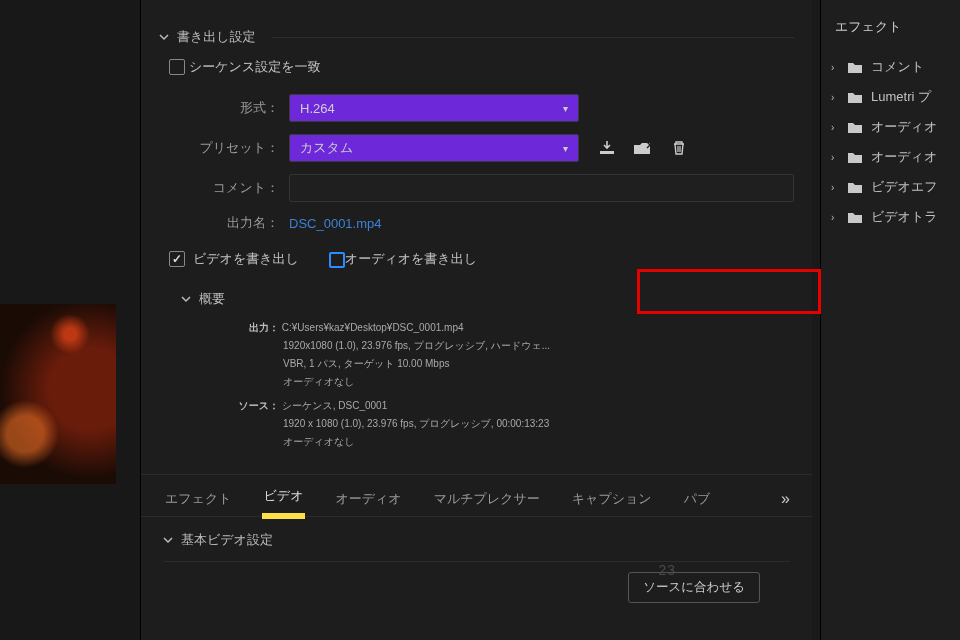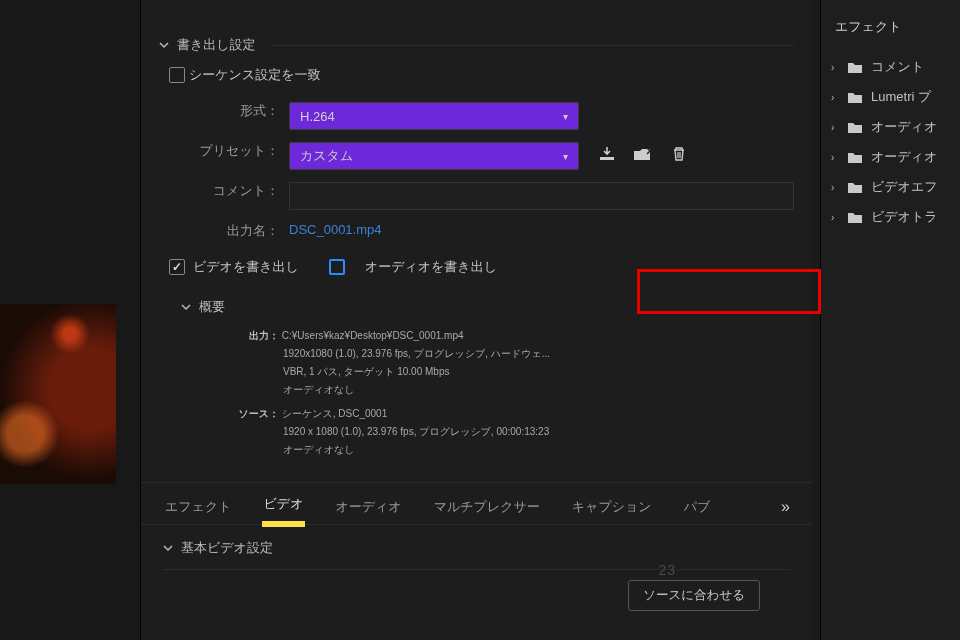--- a/index.html
+++ b/index.html
@@ -20,26 +20,26 @@
       radial-gradient(circle at 25px 130px, rgba(255,120,40,0.55) 0 18px, rgba(255,120,40,0) 34px),
       radial-gradient(circle at 70px 30px, rgba(200,60,20,0.9) 0 6px, rgba(0,0,0,0) 20px),
       radial-gradient(circle at 90px 85px, rgba(160,40,15,0.6) 0 40px, rgba(0,0,0,0) 90px),
       #1a0b05;
   }
   .main-col { flex: 1; min-width: 0; background: #1d1d1d; position: relative; padding-top: 8px; }
   .side-col { width: 140px; background: #1e1e1e; border-left: 1px solid #000; padding-top: 18px; }
   .side-col2 { width: 8px; background: #1a1a1a; }
 
   .section { padding: 0 18px; }
-  .section-header { display: flex; align-items: center; gap: 8px; color: #bdbdbd; font-weight: 500; margin: 28px 0 12px; }
+  .section-header { display: flex; align-items: center; gap: 8px; color: #bdbdbd; font-weight: 500; margin: 20px 0 12px; }
   .chev { width: 10px; height: 10px; display: inline-block; }
   .chev svg { width: 10px; height: 10px; display: block; }
   .rule-after { flex: 1; height: 1px; background: #2d2d2d; margin-left: 8px; }
 
-  .form-row { display: flex; margin: 12px 0; }
+  .form-row { display: flex; align-items: center; margin: 12px 0; }
   .form-label { width: 130px; text-align: right; color: #9a9a9a; padding-right: 10px; }
   .select {
     height: 28px; background: #6d28d9; border: 1px solid #3a3a3a;
     display: flex; align-items: center; justify-content: space-between;
     padding: 0 10px; color: #d0d0d0; border-radius: 2px;
   }
   .select .caret { color: #ccc; font-size: 10px; }
   .text-input {
     height: 28px; background: #1f1f1f; border: 1px solid #333;
     border-radius: 2px; flex: 1;
@@ -174,21 +174,21 @@
       <div class="form-row">
         <div class="form-label">出力名：</div>
         <span class="link">DSC_0001.mp4</span>
       </div>
 
       <div style="display:flex; align-items:center; gap:30px; margin-top:18px; padding-left:10px">
         <div style="display:flex; align-items:center; gap:8px">
           <span class="chk checked"></span>
           <span class="chk-label">ビデオを書き出し</span>
         </div>
-        <div style="display:flex; align-items:center; gap:20px">
+        <div style="display:flex; align-items:flex-end; gap:0">
           <span class="chk blue-empty"></span>
           <span class="chk-label">オーディオを書き出し</span>
         </div>
       </div>
 
       <div class="section-header" style="margin-top:22px; padding-left:22px">
         <span class="chev">
             <svg viewBox="0 0 10 10">
               <path d="M1 3 L5 7 L9 3" stroke="#bbb" stroke-width="1.5" fill="none"></path>
             </svg>

